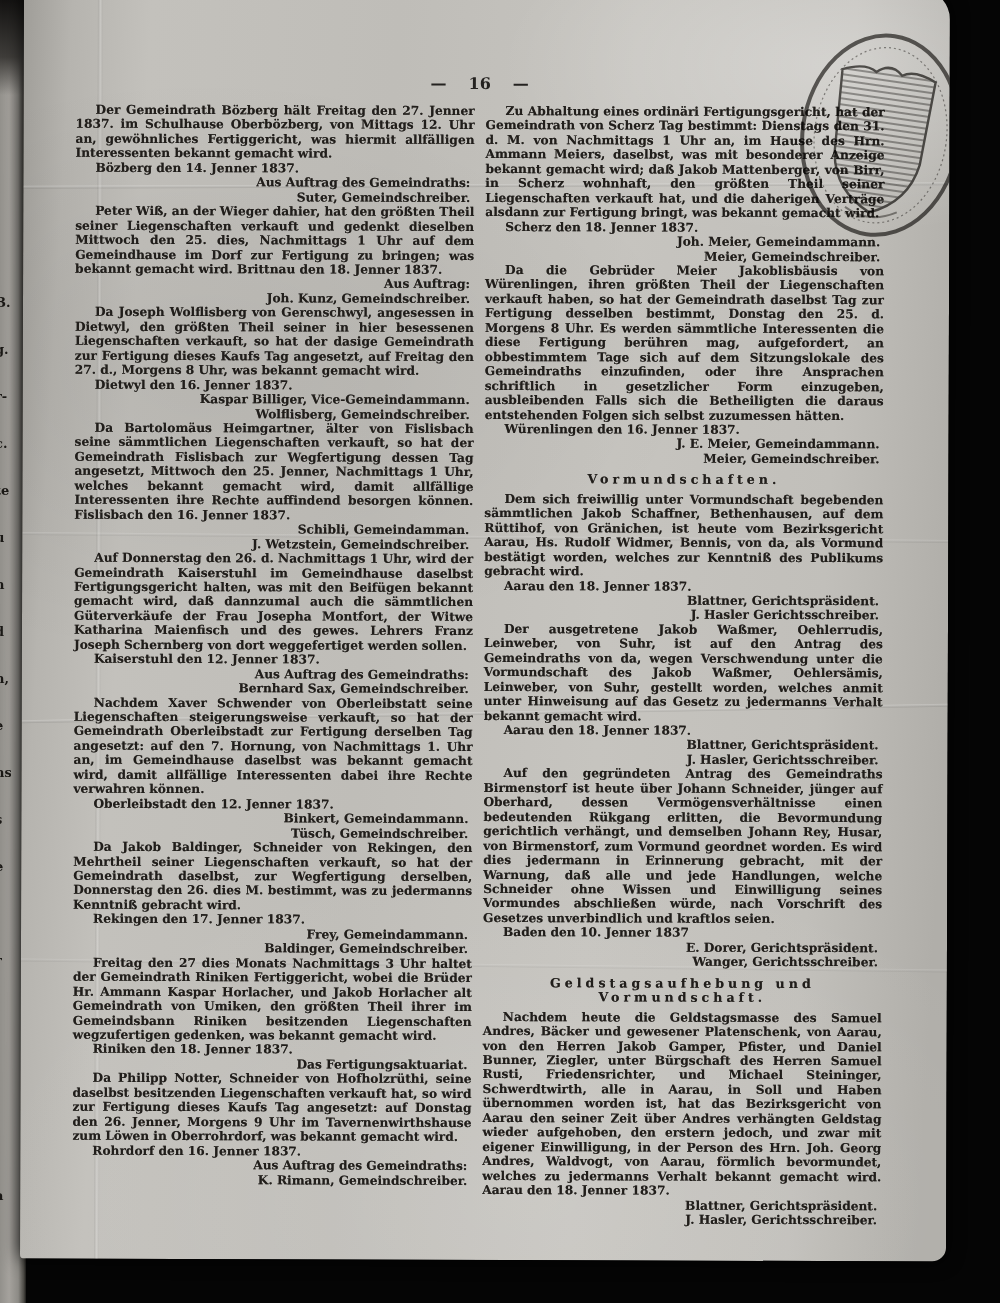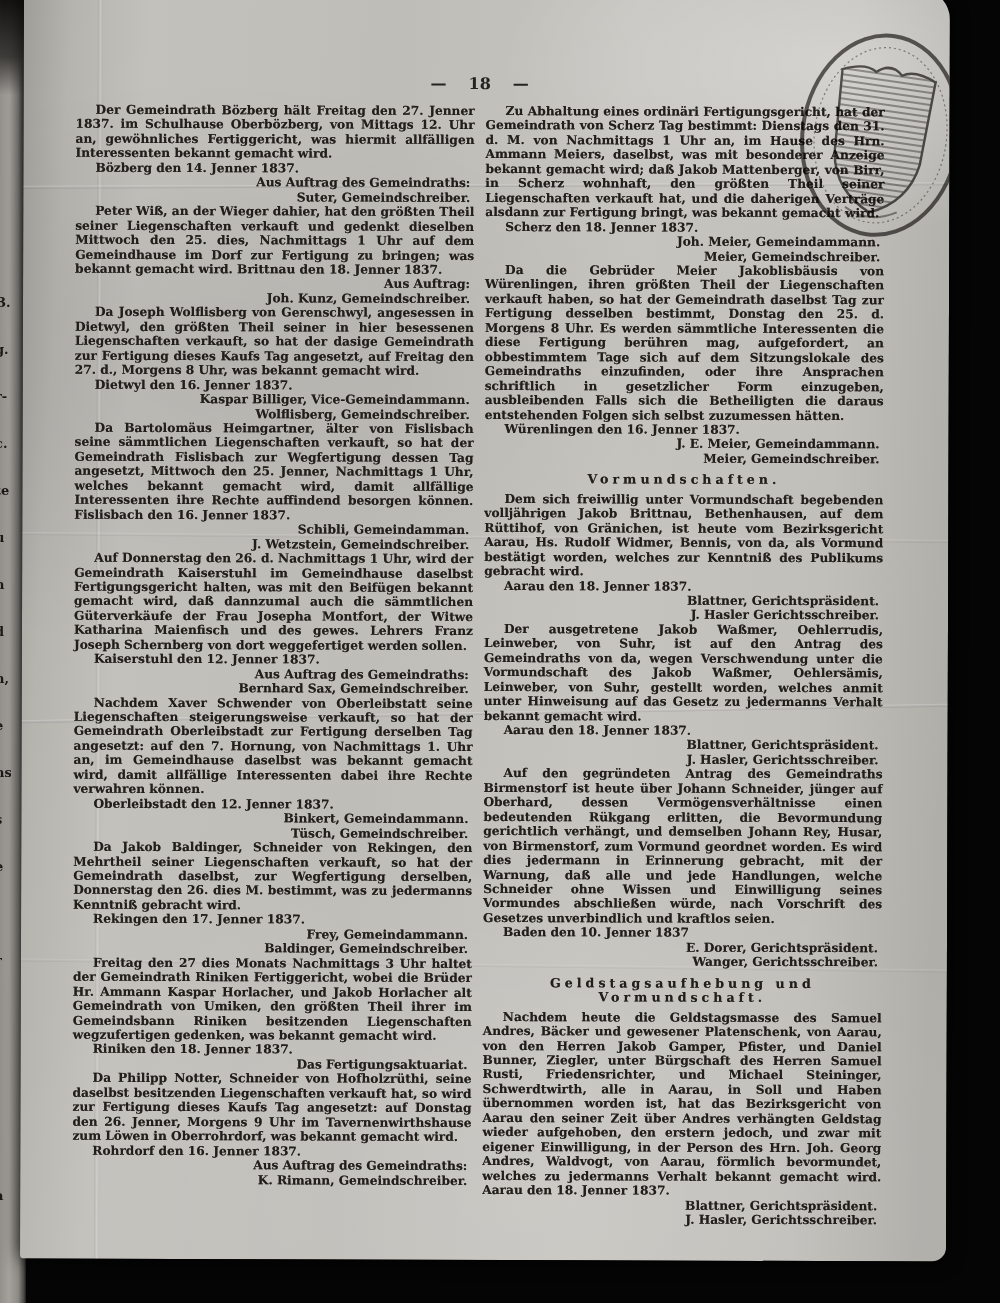--- a/index.html
+++ b/index.html
@@ -81,21 +81,21 @@
 
   <div class="page">
     <div class="crease c1"></div>
     <div class="crease c2"></div>
     <div class="crease c3"></div>
     <div class="crease c4"></div>
     <div class="foldline"></div>
 
     <div class="pagenum">
       <span>—</span>
-      <span>18</span>
+      <span>16</span>
       <span>—</span>
     </div>
 
     <div id="left-col" class="col col-left">
         <p class="para">Der Gemeindrath Bözberg hält Freitag den 27. Jenner 1837. im Schulhause Oberbözberg, von Mittags 12. Uhr an, gewöhnliches Fertiggericht, was hiermit allfälligen Interessenten bekannt gemacht wird.</p>
         <p class="dateline">Bözberg den 14. Jenner 1837.</p>
         <div class="sig">
           <div>Aus Auftrag des Gemeindraths:</div>
           <div>Suter, Gemeindschreiber.</div>
         </div>
@@ -152,21 +152,21 @@
           <div>Joh. Meier, Gemeindammann.</div>
           <div>Meier, Gemeindschreiber.</div>
         </div>
         <p class="para">Da die Gebrüder Meier Jakoblisbäusis von Würenlingen, ihren größten Theil der Liegenschaften verkauft haben, so hat der Gemeindrath daselbst Tag zur Fertigung desselben bestimmt, Donstag den 25. d. Morgens 8 Uhr. Es werden sämmtliche Interessenten die diese Fertigung berühren mag, aufgefordert, an obbestimmtem Tage sich auf dem Sitzungslokale des Gemeindraths einzufinden, oder ihre Ansprachen schriftlich in gesetzlicher Form einzugeben, ausbleibenden Falls sich die Betheiligten die daraus entstehenden Folgen sich selbst zuzumessen hätten.</p>
         <p class="dateline">Würenlingen den 16. Jenner 1837.</p>
         <div class="sig">
           <div>J. E. Meier, Gemeindammann.</div>
           <div>Meier, Gemeindschreiber.</div>
         </div>
         <h2 class="heading">Vormundschaften.</h2>
-        <p class="para">Dem sich freiwillig unter Vormundschaft begebenden volljährigen Jakob Brittnau, Bethenhausen, auf dem Rüttihof, von Gränichen, ist heute vom Bezirksgericht Aarau, Hs. Rudolf Widmer, Bennis, von da, als Vormund bestätigt worden, welches zur Kenntniß des Publikums gebracht wird.</p>
+        <p class="para">Dem sich freiwillig unter Vormundschaft begebenden sämmtlichen Jakob Schaffner, Bethenhausen, auf dem Rüttihof, von Gränichen, ist heute vom Bezirksgericht Aarau, Hs. Rudolf Widmer, Bennis, von da, als Vormund bestätigt worden, welches zur Kenntniß des Publikums gebracht wird.</p>
         <p class="dateline">Aarau den 18. Jenner 1837.</p>
         <div class="sig">
           <div>Blattner, Gerichtspräsident.</div>
           <div>J. Hasler Gerichtsschreiber.</div>
         </div>
         <p class="para">Der ausgetretene Jakob Waßmer, Oehlerrudis, Leinweber, von Suhr, ist auf den Antrag des Gemeindraths von da, wegen Verschwendung unter die Vormundschaft des Jakob Waßmer, Oehlersämis, Leinweber, von Suhr, gestellt worden, welches anmit unter Hinweisung auf das Gesetz zu jedermanns Verhalt bekannt gemacht wird.</p>
         <p class="dateline">Aarau den 18. Jenner 1837.</p>
         <div class="sig">
           <div>Blattner, Gerichtspräsident.</div>
           <div>J. Hasler, Gerichtsschreiber.</div>

